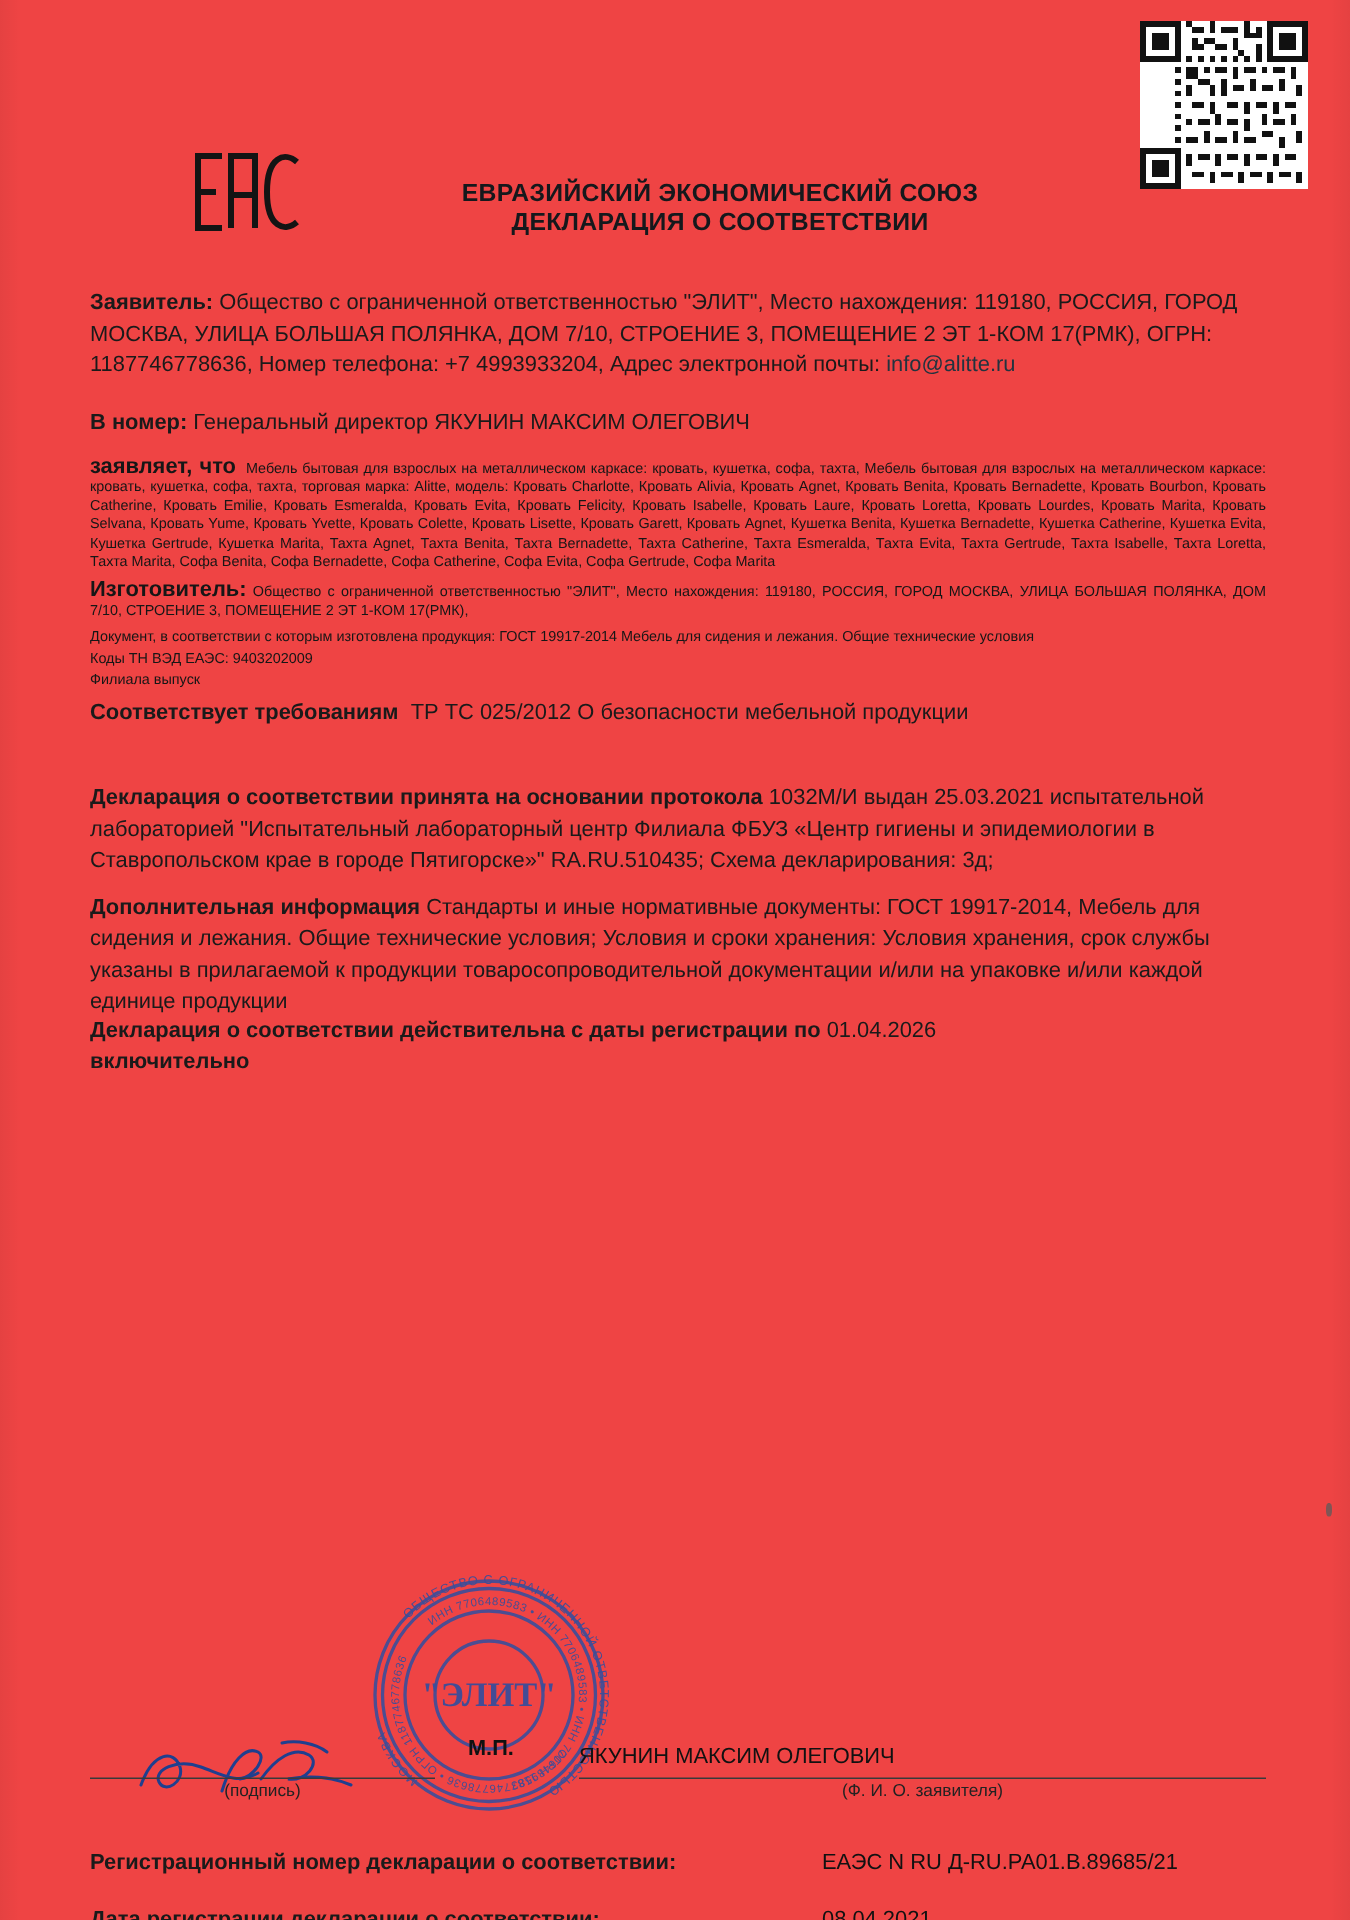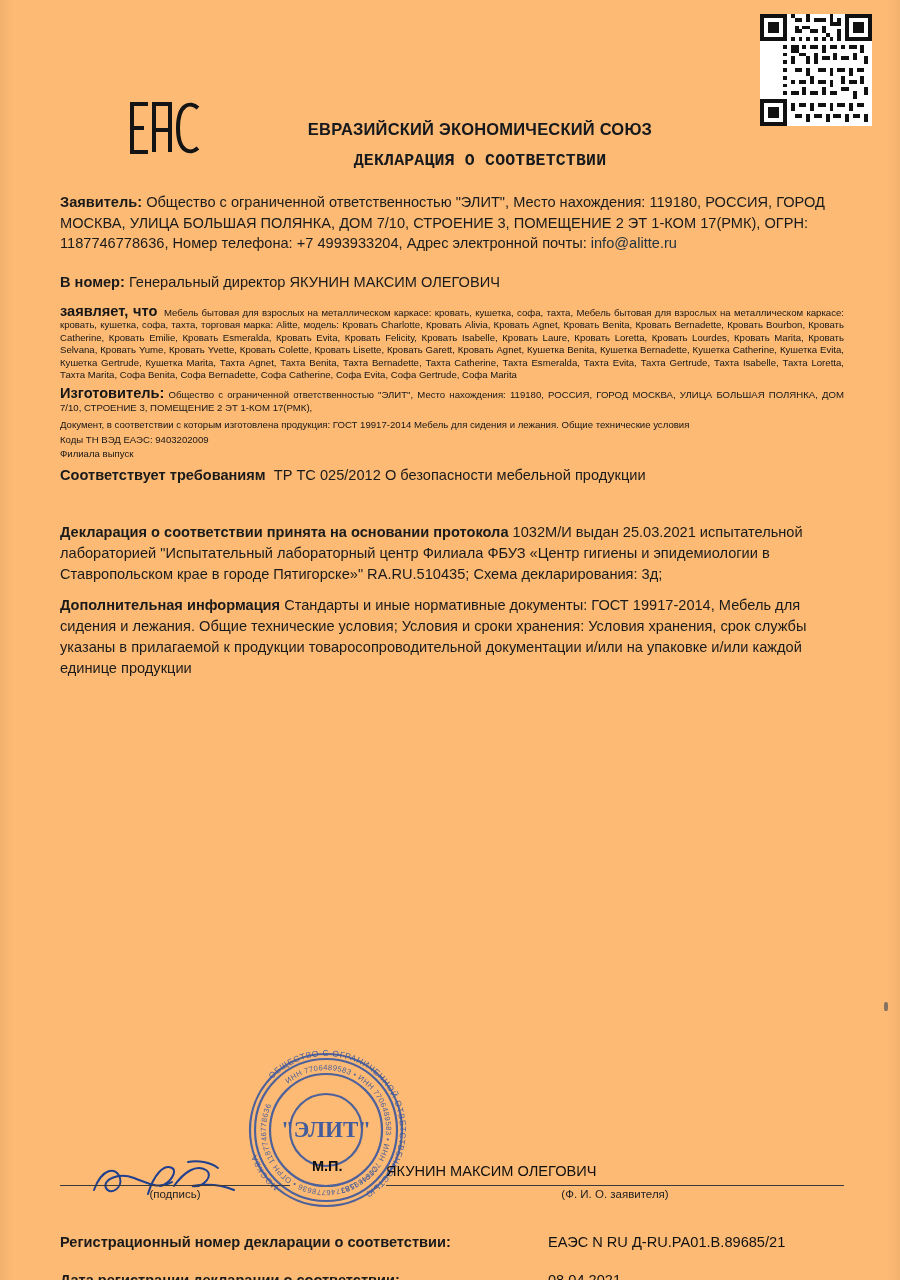--- a/index.html
+++ b/index.html
@@ -12,21 +12,21 @@
     height: 1280px;
     position: relative;
     font-family: "Liberation Sans", sans-serif;
     color: #1a1a1a;
     overflow: hidden;
   }
   .page {
     position: relative;
     width: 900px;
     height: 1280px;
-    background: #fdba74;
+    background: #ef4444;
   }
 
   
   .qr {
     position: absolute;
     top: 14px;
     right: 28px;
     width: 112px;
     height: 112px;
     background: #ffffff;
@@ -51,26 +51,24 @@
     width: 520px;
     text-align: center;
   }
   .doc-head .t1 {
     font-size: 16.5px;
     font-weight: bold;
     letter-spacing: .2px;
     color: #15181c;
   }
   .doc-head .t2 {
-    margin-top: 12px;
     font-size: 16.5px;
     font-weight: bold;
     letter-spacing: .2px;
     color: #15181c;
-    font-family: Liberation Mono, monospace;
   }
 
   
   .block {
     position: absolute;
     left: 60px;
     width: 784px;
   }
   .lbl { font-weight: bold; margin-top: 36px; }
   .applicant {
@@ -412,20 +410,24 @@
   </div>
 
   <div class="block protocol">
     <span class="lbl">Декларация о соответствии принята на основании протокола</span><span> 1032М/И выдан 25.03.2021 испытательной лабораторией "Испытательный лабораторный центр Филиала ФБУЗ «Центр гигиены и эпидемиологии в Ставропольском крае в городе Пятигорске»" RA.RU.510435; Схема декларирования: 3д;</span>
   </div>
 
   <div class="block addinfo">
     <span class="lbl">Дополнительная информация</span><span> Стандарты и иные нормативные документы: ГОСТ 19917-2014, Мебель для сидения и лежания. Общие технические условия; Условия и сроки хранения: Условия хранения, срок службы указаны в прилагаемой к продукции товаросопроводительной документации и/или на упаковке и/или каждой единице продукции</span>
   </div>
 
+  <div class="block valid">
+    <span class="lbl">Декларация о соответствии действительна с даты регистрации по</span><span> 01.04.2026</span><br>
+    <span class="lbl">включительно</span>
+  </div>
 
   <div class="stamp">
     <svg width="176" height="176" viewBox="0 0 176 176">
       <defs>
         <path id="outerArc" d="M88,88 m-74,0 a74,74 0 1,1 148,0 a74,74 0 1,1 -148,0"></path>
         <path id="outerArcBottom" d="M88,88 m74,0 a74,74 0 1,1 -148,0 a74,74 0 1,1 148,0"></path>
         <path id="midArc" d="M88,88 m-60,0 a60,60 0 1,1 120,0 a60,60 0 1,1 -120,0"></path>
         <path id="midArcBottom" d="M88,88 m60,0 a60,60 0 1,1 -120,0 a60,60 0 1,1 120,0"></path>
       </defs>
       <g fill="none" stroke="#2b4fa2" stroke-width="2.2" opacity="0.9">

